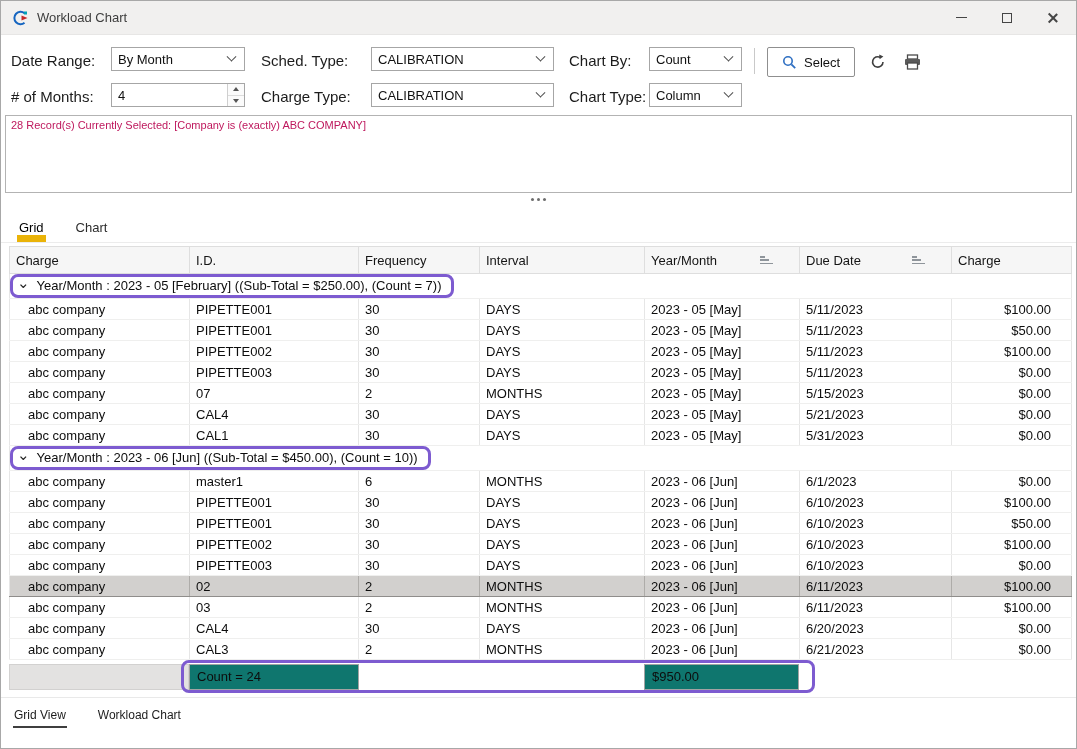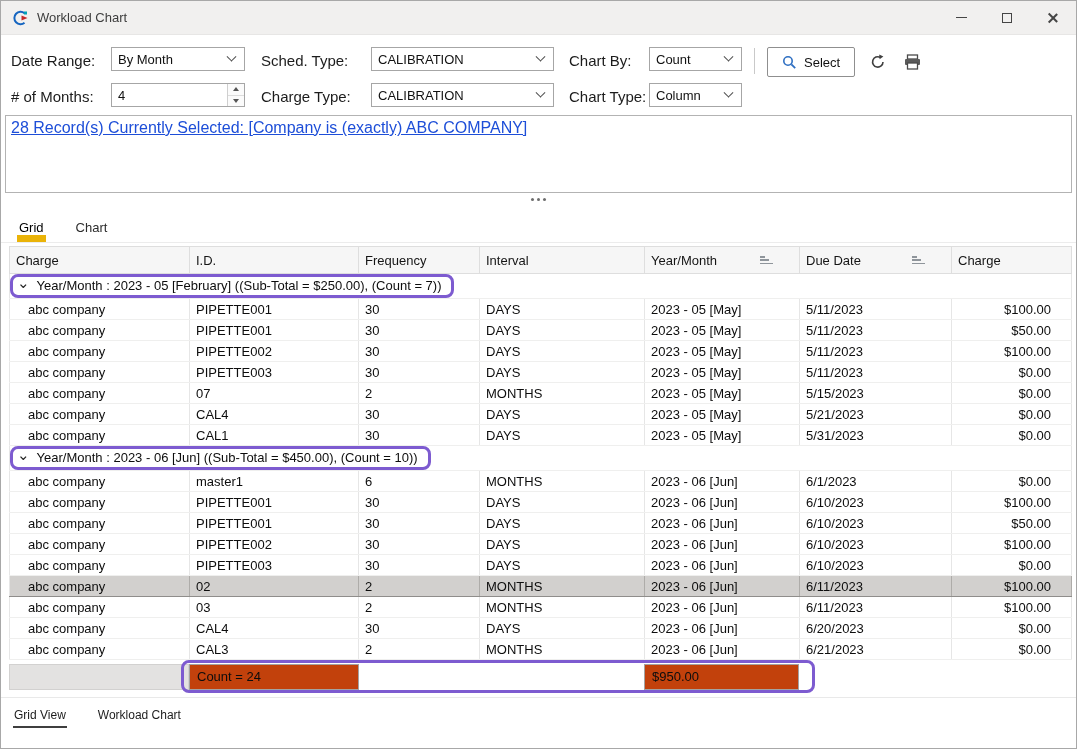--- a/index.html
+++ b/index.html
@@ -35,21 +35,21 @@
   .spin-btn{flex:1;display:flex;align-items:center;justify-content:center;background:#fbfbfb;}
   .spin-btn + .spin-btn{border-top:1px solid #dcdcdc;}
   .tri-up{width:0;height:0;border-left:3.5px solid transparent;border-right:3.5px solid transparent;border-bottom:4px solid #555;}
   .tri-down{width:0;height:0;border-left:3.5px solid transparent;border-right:3.5px solid transparent;border-top:4px solid #555;}
   .vsep{width:1px;height:26px;background:#c9c9c9;margin:1px 12px 0 12px;flex:none;}
   .select-btn{height:30px;padding:0 14px;border:1px solid #8f8f8f;border-radius:2px;background:#fff;display:flex;align-items:center;gap:7px;font-size:13px;color:#111;cursor:default;}
   .icon-btn{border:none;background:none;padding:0;margin-top:6px;display:flex;align-items:center;cursor:default;}
   .ml14{margin-left:14px;} .ml16{margin-left:16px;}
 
   
-  .summary-box{margin:2px 4px 0 4px;height:78px;border:1px solid #b3b3b3;padding:3px 5px;font-size:16px;color:#1d4ed8;overflow:hidden;text-decoration:underline;}
+  .summary-box{margin:2px 4px 0 4px;height:78px;border:1px solid #b3b3b3;padding:3px 5px;font-size:11px;color:#be185d;overflow:hidden;}
 
   
   .splitter{height:12px;display:flex;align-items:center;justify-content:center;}
   .dots{width:3px;height:3px;border-radius:50%;background:#6d6d6d;box-shadow:-6px 0 0 #6d6d6d,6px 0 0 #6d6d6d;}
 
   
   .tabstrip{padding:12px 0 0 16px;height:38px;border-bottom:1px solid #ececec;display:flex;gap:28px;}
   .tab{font-size:13px;color:#2c2c2c;padding:3px 2px 6px 2px;cursor:default;}
   .tab.active{border-bottom:7px solid #eab308;color:#000;}
 
@@ -66,21 +66,21 @@
   .grp-text{font-size:13px;color:#0d0d0d;white-space:nowrap;}
   .sort-icon{position:absolute;right:26px;top:9px;width:13px;display:block;}
   .sort-icon b{display:block;height:1.6px;background:#8f959b;margin-bottom:1.8px;}
   .sort-icon b:nth-child(1){width:5px;}
   .sort-icon b:nth-child(2){width:9px;}
   .sort-icon b:nth-child(3){width:13px;}
 
   
   .footer-row{position:relative;width:1062px;height:28px;margin:3px 0 0 8px;}
   .footer-company{position:absolute;left:0;top:1px;width:180px;height:26px;background:#e3e2e1;border:1px solid #d2d1d0;}
-  .footer-cell{position:absolute;top:1px;height:26px;background:#c2410c;border:1px solid #a3a3a3;font-size:13px;line-height:24px;padding-left:7px;color:#0d0d0d;}
+  .footer-cell{position:absolute;top:1px;height:26px;background:#0f766e;border:1px solid #a3a3a3;font-size:13px;line-height:24px;padding-left:7px;color:#0d0d0d;}
   .footer-count{left:180px;width:170px;}
   .footer-total{left:635px;width:155px;}
   .footer-ring{position:absolute;left:172px;top:-3px;width:634px;height:33px;border:3px solid var(--annot);border-radius:8px;pointer-events:none;}
 
   
   .hr-line{margin-top:6px;border-top:1px solid #e9e9e9;}
   .bottom-tabs{display:flex;gap:30px;padding:8px 0 0 12px;}
   .btab{font-size:12px;color:#1d1d1d;padding:2px 1px 4px 1px;cursor:default;}
   .btab.active{border-bottom:2px solid #3f3f3f;}
 </style>

